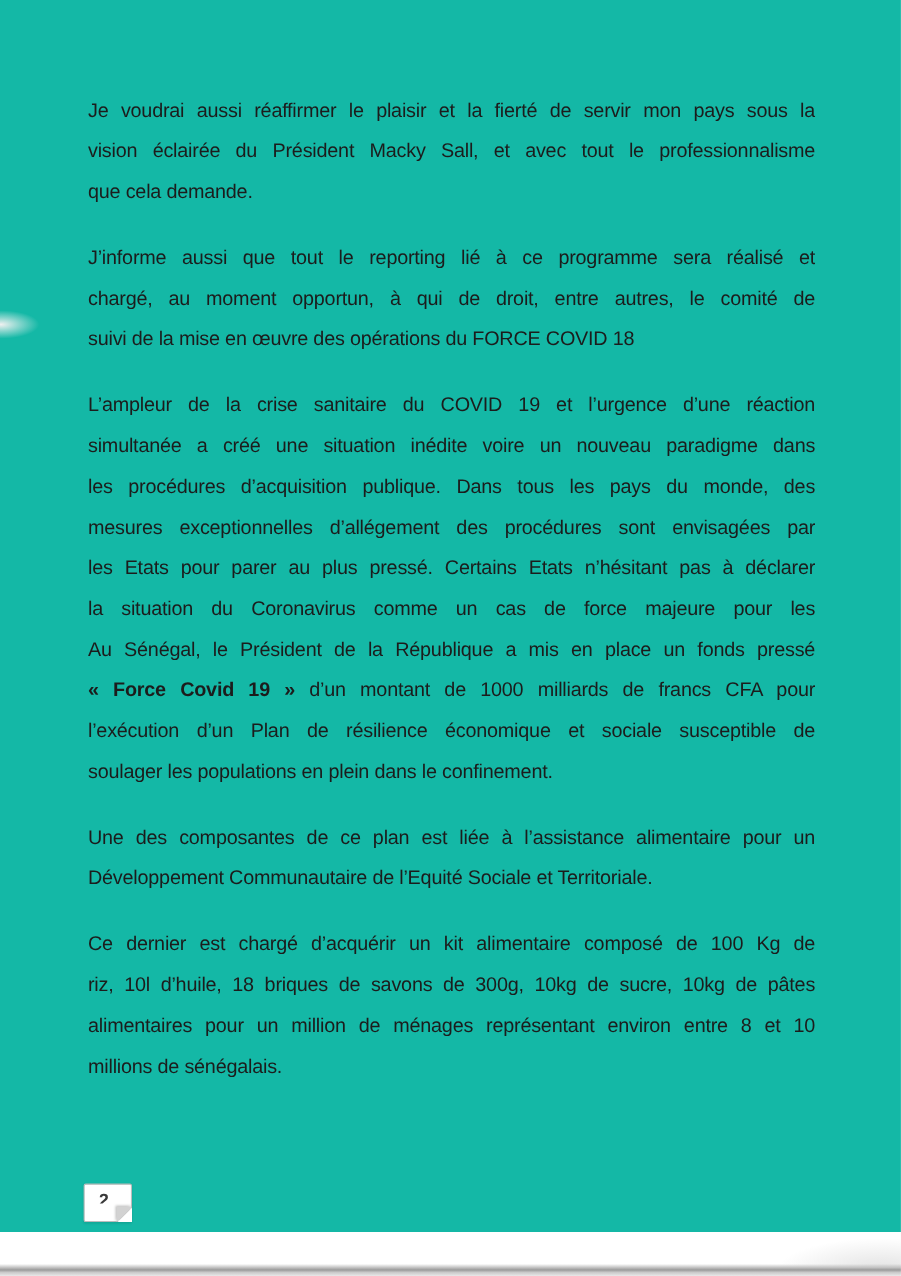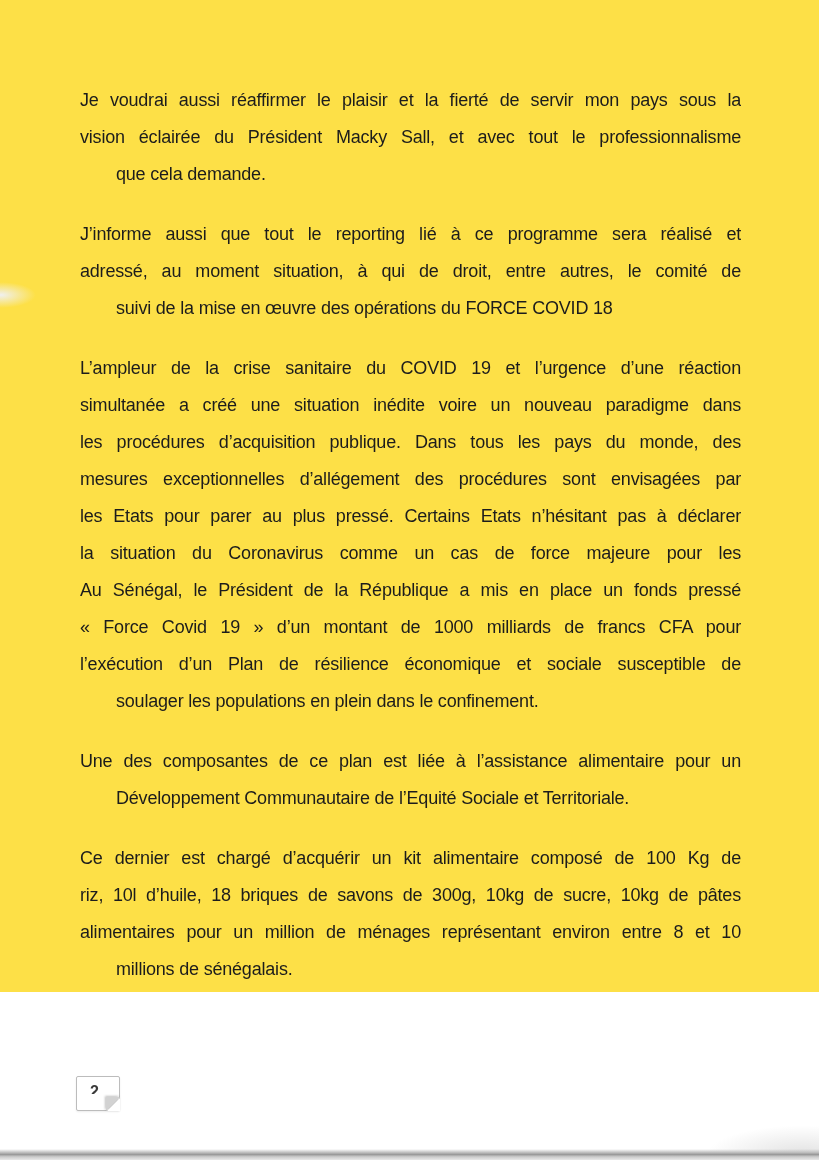--- a/index.html
+++ b/index.html
@@ -9,22 +9,22 @@
     width: 819px;
     height: 1160px;
     background: #ffffff;
     overflow: hidden;
     font-family: "Liberation Sans", sans-serif;
   }
 
   .page {
     position: relative;
     width: 819px;
-    height: 992px;
-    background: #fde047;
+    height: 1120px;
+    background: #14b8a6;
   }
 
   
   .content {
     position: absolute;
     left: 80px;
     right: 78px;
     top: 82px;
     color: #1c1c1c;
     font-size: 18px;
@@ -36,23 +36,22 @@
   .para.spaced { margin-top: 23px; }
 
   .line {
     text-align: justify;
     text-align-last: justify;
     overflow: hidden;
     white-space: normal;
   }
   .line.last {
     text-align-last: left;
-    margin-left: 36px;
   }
-  .line .bold { font-weight: normal; margin-top: 44px; }
+  .line .bold { font-weight: bold; margin-top: 44px; }
 
   
   .page-curl {
     position: absolute;
     left: 76px;
     top: 1076px;
     width: 44px;
     height: 35px;
     background: #ffffff;
     border: 1px solid #bcbcbc;
@@ -133,21 +132,21 @@
 <div class="page">
 
   <div class="content">
       <div class="para">
         <div class="line"><span>Je voudrai aussi réaffirmer le plaisir et la fierté de servir mon pays sous la</span></div>
         <div class="line"><span>vision éclairée du Président Macky Sall, et avec tout le professionnalisme</span></div>
         <div class="line last"><span>que cela demande.</span></div>
       </div>
       <div class="para spaced">
         <div class="line"><span>J’informe aussi que tout le reporting lié à ce programme sera réalisé et</span></div>
-        <div class="line"><span>adressé, au moment situation, à qui de droit, entre autres, le comité de</span></div>
+        <div class="line"><span>chargé, au moment opportun, à qui de droit, entre autres, le comité de</span></div>
         <div class="line last"><span>suivi de la mise en œuvre des opérations du FORCE COVID 18</span></div>
       </div>
       <div class="para spaced">
         <div class="line"><span>L’ampleur de la crise sanitaire du COVID 19 et l’urgence d’une réaction</span></div>
         <div class="line"><span>simultanée a créé une situation inédite voire un nouveau paradigme dans</span></div>
         <div class="line"><span>les procédures d’acquisition publique. Dans tous les pays du monde, des</span></div>
         <div class="line"><span>mesures exceptionnelles d’allégement des procédures sont envisagées par</span></div>
         <div class="line"><span>les Etats pour parer au plus pressé. Certains Etats n’hésitant pas à déclarer</span></div>
         <div class="line"><span>la situation du Coronavirus comme un cas de force majeure pour les</span></div>
       </div>

